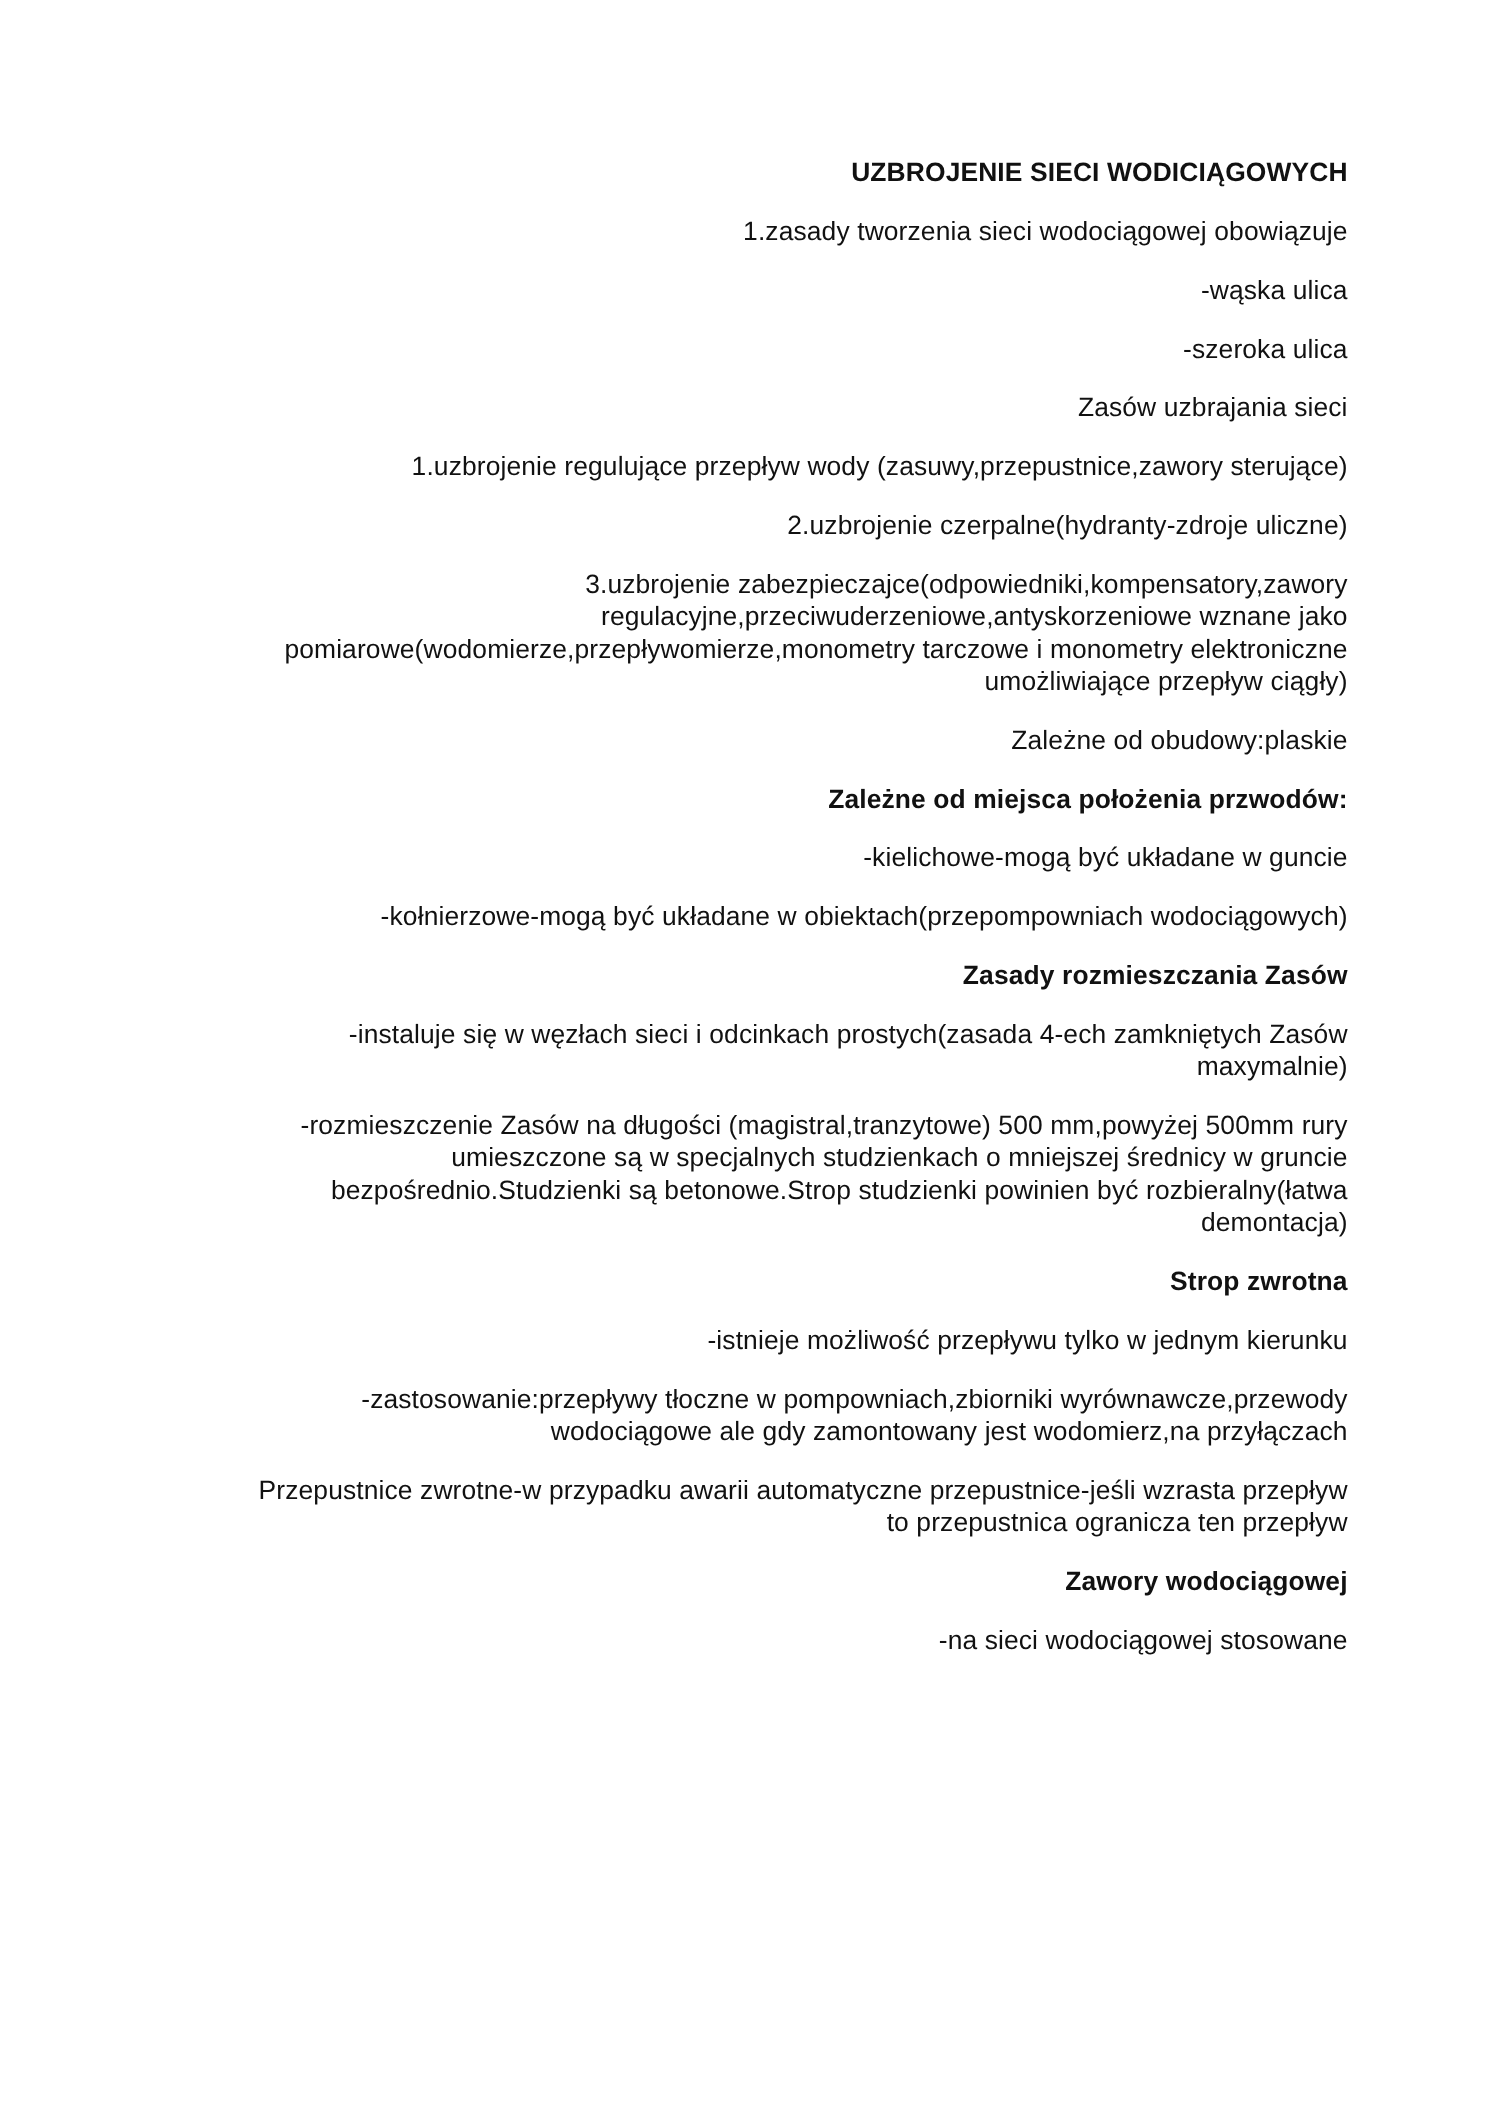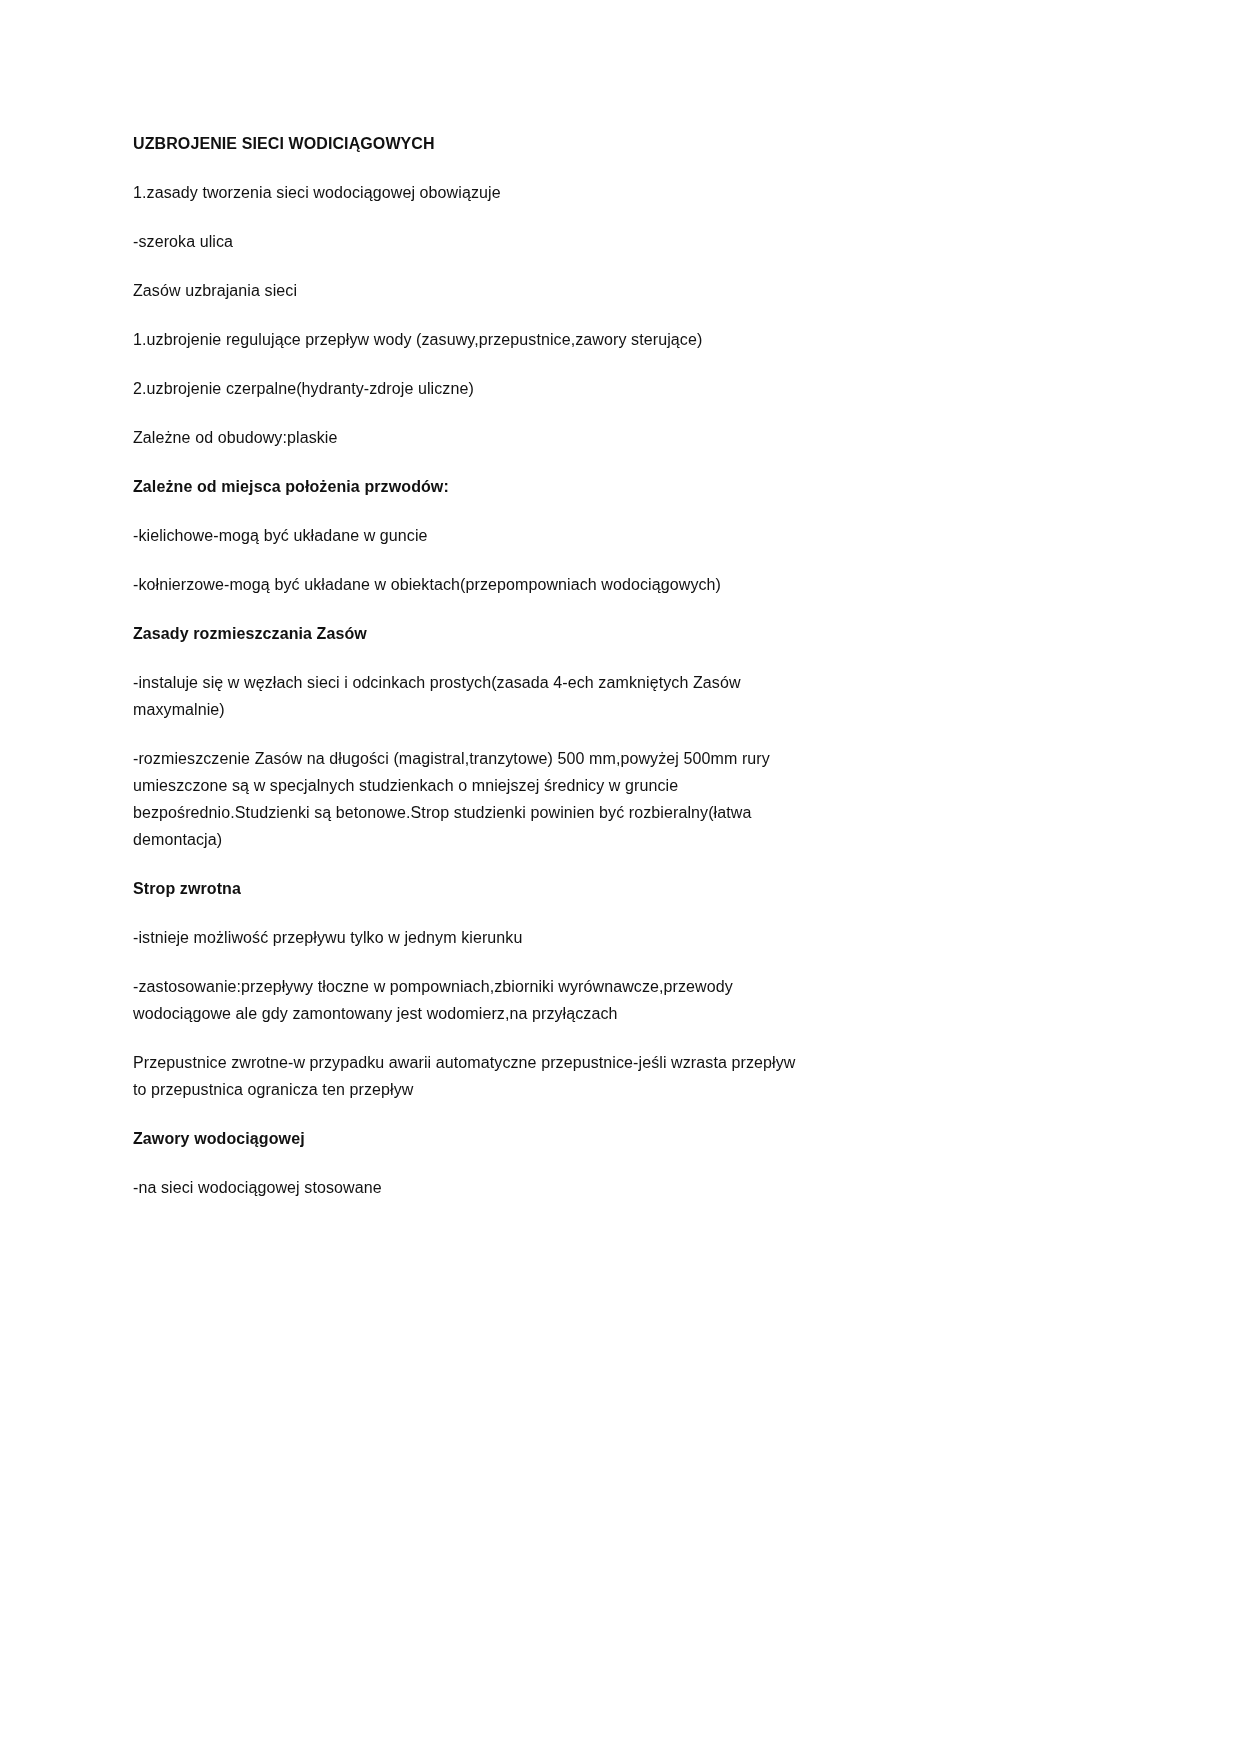--- a/index.html
+++ b/index.html
@@ -21,40 +21,46 @@
     background: #ffffff;
   }
   .content {
     position: absolute;
     top: 130px;
     left: 133px;
     width: 990px;
   }
   .content p {
     margin: 0 0 22px 0;
-    font-size: 16px;
+    font-size: 22px;
     line-height: 27px;
     white-space: pre-line;       
     letter-spacing: 0.1px;
+    text-align: right;
   }
   .content p.heading {
     font-weight: bold;
   }
 </style>
 </head>
 <body>
 
 <div class="page">
   <div class="content" id="doc-content">
       <p class="heading">UZBROJENIE SIECI WODICIĄGOWYCH</p>
       <p class="body-text">1.zasady tworzenia sieci wodociągowej obowiązuje</p>
+      <p class="body-text">-wąska ulica</p>
       <p class="body-text">-szeroka ulica</p>
       <p class="body-text">Zasów uzbrajania sieci</p>
       <p class="body-text">1.uzbrojenie regulujące przepływ wody (zasuwy,przepustnice,zawory sterujące)</p>
       <p class="body-text">2.uzbrojenie czerpalne(hydranty-zdroje uliczne)</p>
+      <p class="body-text">3.uzbrojenie zabezpieczajce(odpowiedniki,kompensatory,zawory
+regulacyjne,przeciwuderzeniowe,antyskorzeniowe wznane jako
+pomiarowe(wodomierze,przepływomierze,monometry tarczowe i monometry elektroniczne
+umożliwiające przepływ ciągły)</p>
       <p class="body-text">Zależne od obudowy:plaskie</p>
       <p class="heading">Zależne od miejsca położenia przwodów:</p>
       <p class="body-text">-kielichowe-mogą być układane w guncie</p>
       <p class="body-text">-kołnierzowe-mogą być układane w obiektach(przepompowniach wodociągowych)</p>
       <p class="heading">Zasady rozmieszczania Zasów</p>
       <p class="body-text">-instaluje się w węzłach sieci i odcinkach prostych(zasada 4-ech zamkniętych Zasów
 maxymalnie)</p>
       <p class="body-text">-rozmieszczenie Zasów na długości (magistral,tranzytowe) 500 mm,powyżej 500mm rury
 umieszczone są w specjalnych studzienkach o mniejszej średnicy w gruncie
 bezpośrednio.Studzienki są betonowe.Strop studzienki powinien być rozbieralny(łatwa

